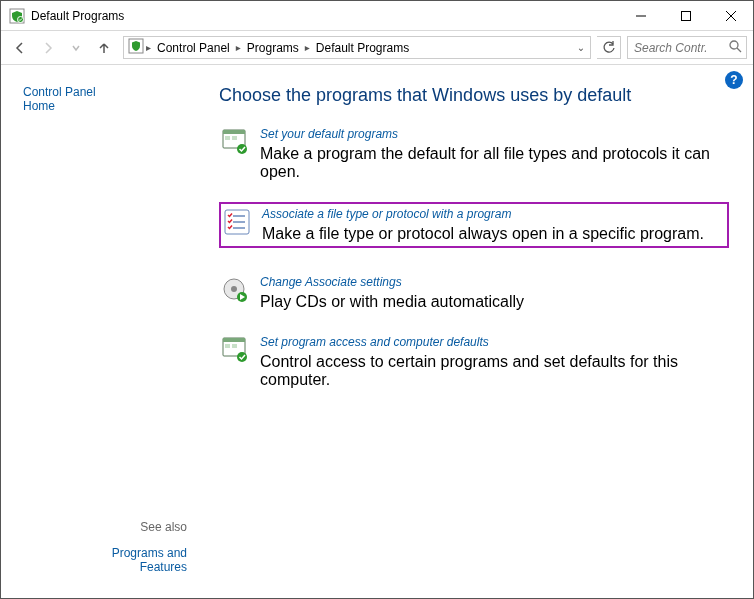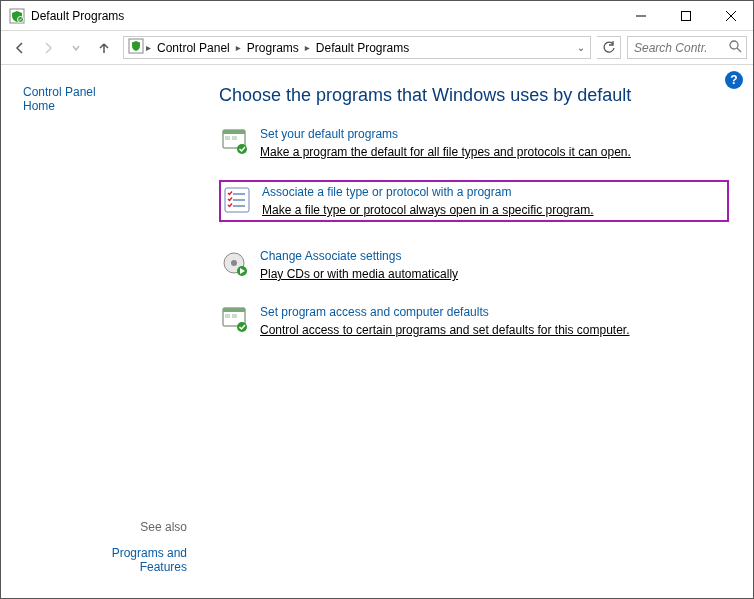--- a/index.html
+++ b/index.html
@@ -56,22 +56,22 @@
   .sidebar { width:200px; padding:20px 14px 10px 22px; display:flex; flex-direction:row; }
   .sidebar .top-link { color:#0a5ca2; font-size:12px; }
   .sidebar .bottom { margin-top:auto; padding-bottom:14px;text-align:right;}
   .sidebar .bottom .label { color:#666; font-size:12px; margin-bottom:12px;}
   .sidebar .bottom .link { color:#0a5ca2; font-size:12px;}
   .main { flex:1; padding: 14px 24px 0 18px; position:relative;}
   .main h1 { font-size:18px; font-weight:400; color:#0a3d7a; margin:6px 0 18px 0;}
   .option-row { display:flex; gap:12px; margin-bottom:18px; padding:3px;}
   .option-row.highlight { border:2px solid #a21caf; margin-bottom:24px;}
   .option-icon { width:26px; height:26px; flex:none; margin-top:2px;}
-  .option-text .olink { color:#0a5ca2; font-size:12px; margin-bottom:4px;}
-  .option-text .odesc { font-size:12px; color:#000;text-decoration:underline;}
+  .option-text .olink { color:#0a5ca2; font-size:12px; margin-bottom:4px;font-style:italic;}
+  .option-text .odesc { font-size:16px; color:#000;}
   
   .helpicon { position:absolute; right:10px; top:6px; width:18px; height:18px; border-radius:50%;
      background:#0b66c3; color:#fff; font-size:12px; font-weight:bold; display:flex; align-items:center; justify-content:center;}
   
   .shield-icon { display:inline-block; }
 </style>
 </head>
 <body>
 
 <div class="titlebar">

